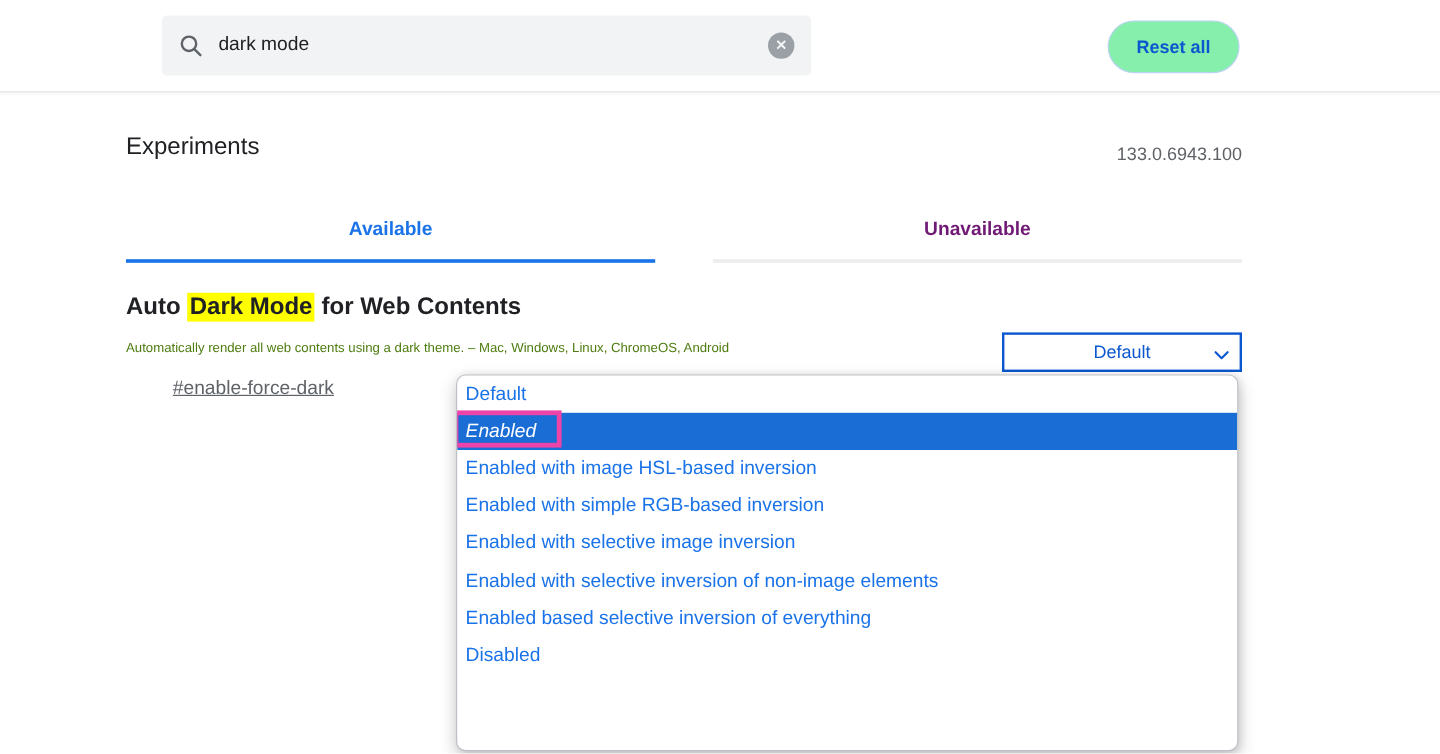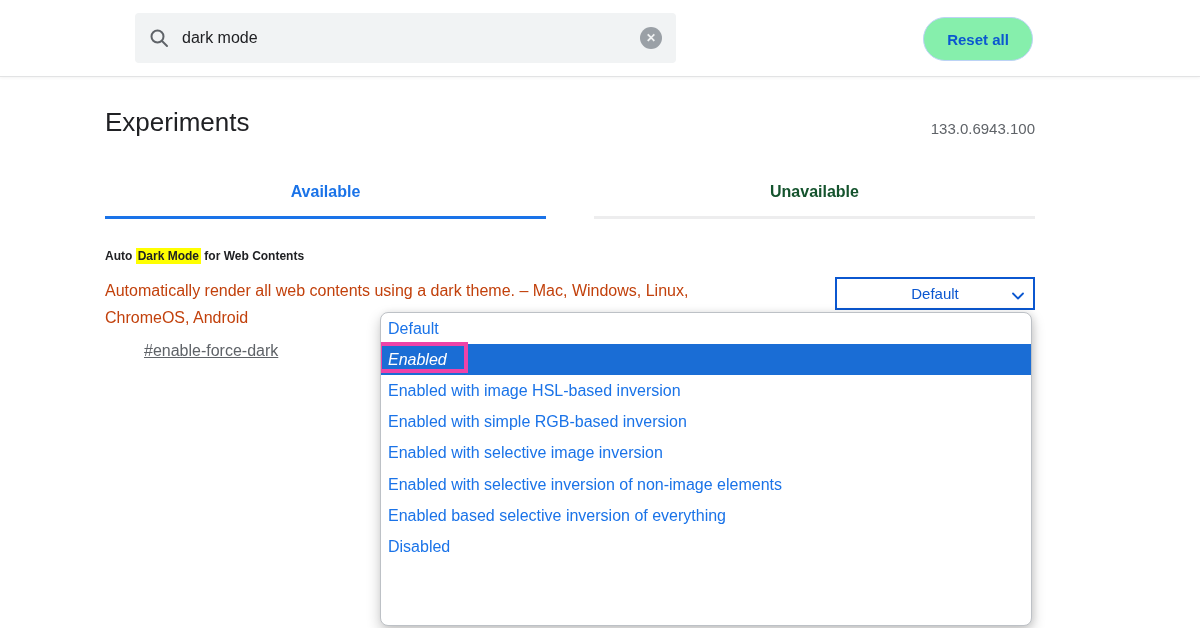--- a/index.html
+++ b/index.html
@@ -43,37 +43,37 @@
     color: #0b57d0; font-size: 15px; font-weight: 700;
     font-family: "Liberation Sans", sans-serif; cursor: pointer;
   }
 
   
   .content { position: absolute; left: 105px; top: 77px; width: 930px; }
   .title-row {
     display: flex; justify-content: space-between; align-items: flex-end;
     margin-top: 26px;
   }
-  .page-title { font-size: 26px; font-weight: 400; color: #202124; line-height: 38px; }
+  .page-title { font-size: 20px; font-weight: 400; color: #202124; line-height: 38px; }
   .version { font-size: 15px; color: #5f6368; padding-bottom: 4px; }
 
   .tabs { display: flex; margin-top: 32px; gap: 48px; }
   .tab {
     width: 50%; text-align: center; font-size: 16px; font-weight: 700;
     padding: 10px 0 15px 0; cursor: pointer;
   }
   .tab.active { color: #1a73e8; border-bottom: 3px solid #1a73e8; }
-  .tab.inactive { color: #14532d; border-bottom: 3px solid #ededee; }
+  .tab.inactive { color: #701a75; border-bottom: 3px solid #ededee; }
 
-  .flag-title { margin-top: 26px; font-size: 12px; font-weight: 700; color: #202124; line-height: 22px; }
+  .flag-title { margin-top: 26px; font-size: 20px; font-weight: 700; color: #202124; line-height: 22px; }
   .hl { background: #ffff00; padding: 1px 2px; }
 
   .flag-row { position: relative; margin-top: 10px; }
   .flag-desc {
-    width: 640px; font-size: 16px; line-height: 27px; color: #c2410c;
+    width: 640px; font-size: 11px; line-height: 27px; color: #4d7c0f;
   }
   .flag-link {
     display: inline-block; margin-top: 11px; font-size: 16px;
     color: #5f6368; text-decoration: underline; cursor: pointer; margin-left: 39px;
   }
   .flag-select {
     position: absolute; top: 0; right: 0; width: 200px; height: 33px;
     border: 2px solid #0b57d0; background: #fff;
     display: flex; align-items: center; justify-content: center;
     color: #0b57d0; font-size: 15px; cursor: pointer;

